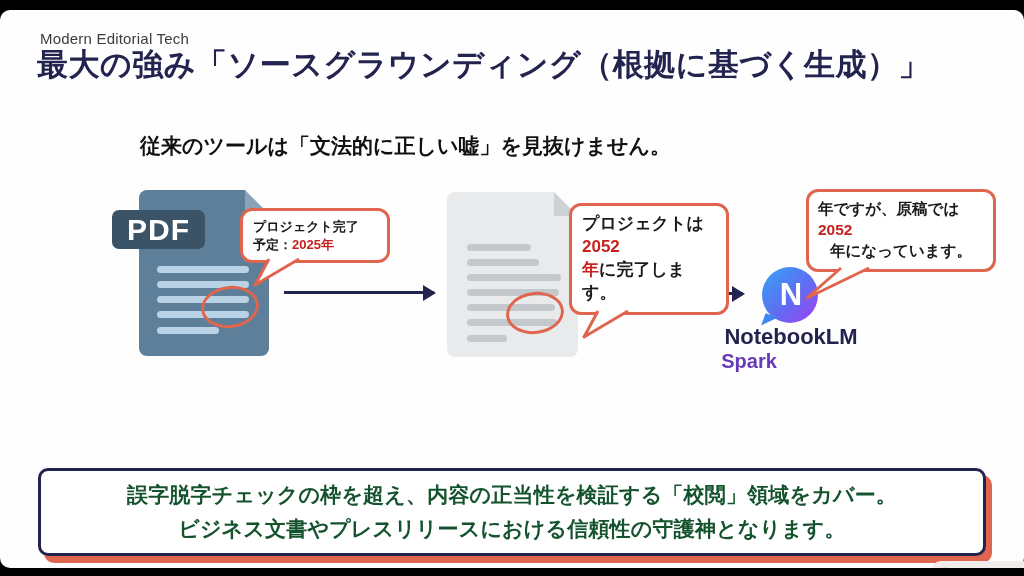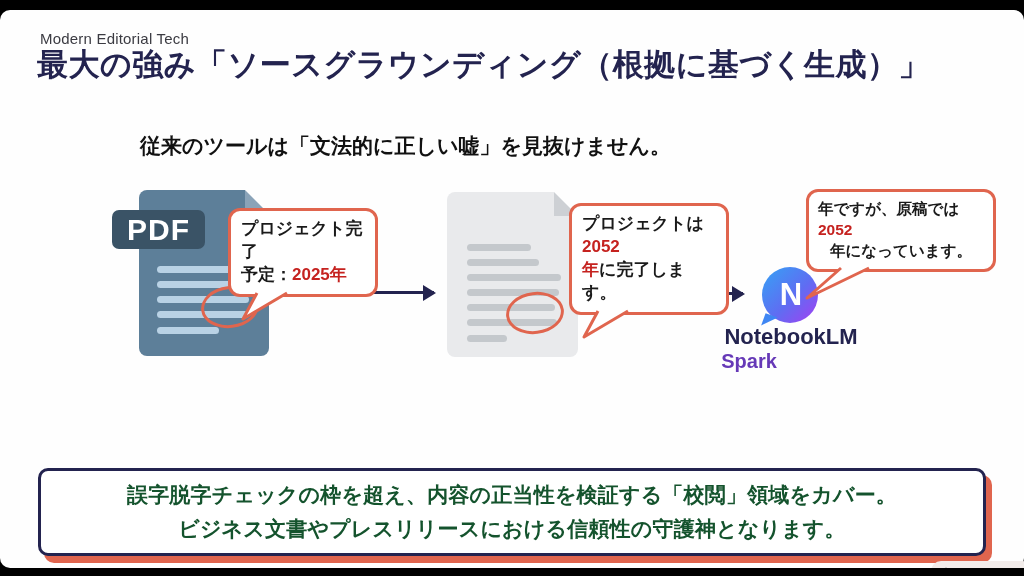--- a/index.html
+++ b/index.html
@@ -34,21 +34,21 @@
   .arrow { position:absolute; height:3px; background:#23234f; }
   .arrow::after { content:''; position:absolute; right:-2px; top:-6.5px; width:0; height:0;
     border-left:13px solid #23234f; border-top:8px solid transparent; border-bottom:8px solid transparent; }
 
   
   .bubble { position:absolute; background:#fff; border:3px solid #e0654e; border-radius:12px;
     padding:7px 10px; font-weight:800; color:#1a1a1a; z-index:6; line-height:1.35; }
   .bubble .tail { position:absolute; overflow:visible; z-index:7; }
   .hl { color:#c5221f; }
 
-  .bubble-src { left:228px; top:198px; width:150px; font-size:17px; }
+  .bubble-src { left:240px; top:198px; width:150px; font-size:13px; }
   .bubble-draft { left:525px; top:193px; width:160px; font-size:17px;margin-left:44px; }
   .bubble-warn { left:806px; top:179px; width:190px; font-size:15.5px; padding:7px 9px; }
 
   .caption { position:absolute; left:352px; top:396px; width:350px; text-align:center;
     font-size:15px; font-weight:800; color:#1b1b1b; line-height:1.55; }
 
   
   .logo-wrap { position:absolute; left:762px; top:257px; width:58px; height:58px; z-index:5; }
   .logo-circle { position:relative; width:56px; height:56px; border-radius:50%;
     background:linear-gradient(135deg,#35a3f5 0%,#5f6df2 55%,#a43ef2 100%); }

